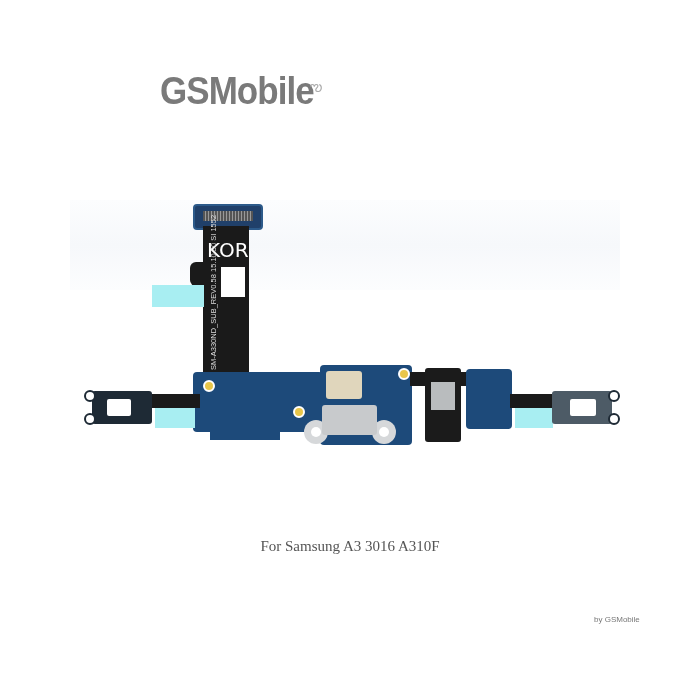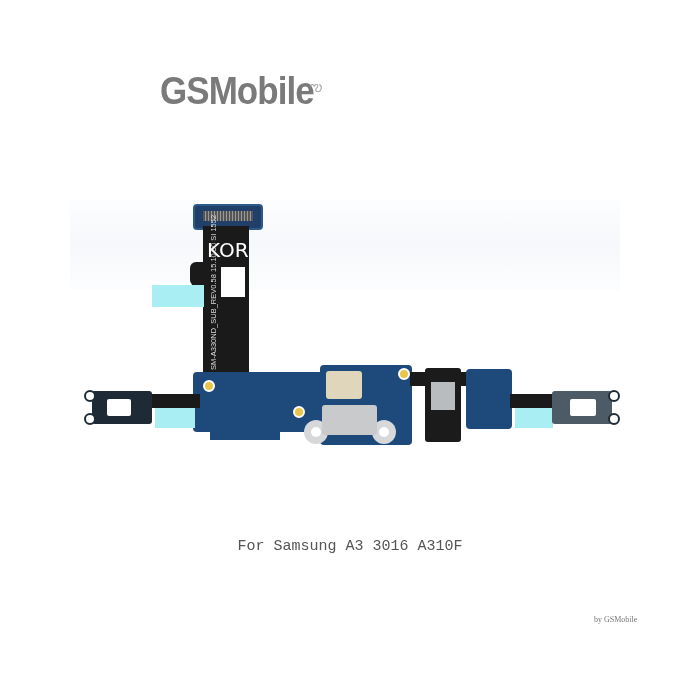--- a/index.html
+++ b/index.html
@@ -1,21 +1,21 @@
 <!DOCTYPE html>
 <html><head>
 <meta charset="utf-8">
 <style>
   html,body{margin:0;padding:0;background:#fff;}
   body{width:700px;height:700px;position:relative;overflow:hidden;font-family:"Liberation Sans",sans-serif;}
   .logo{position:absolute;left:160px;top:70px;font-size:38px;font-weight:bold;color:#7a7a7a;letter-spacing:-1px;transform:scaleX(0.92);transform-origin:left top;}
   .logo-mark{position:absolute;left:310px;top:78px;font-size:14px;color:#aaa;}
   .faint-band{position:absolute;left:70px;top:200px;width:550px;height:90px;background:linear-gradient(#fcfdfe,#f6f8fb,#fcfdfe);}
-  .caption{position:absolute;left:0;width:700px;top:538px;text-align:center;font-size:15px;color:#555;font-family:Liberation Mono, monospace;}
-  .credit{position:absolute;left:594px;top:615px;font-size:8px;color:#777;font-family:Liberation Serif, serif;}
+  .caption{position:absolute;left:0;width:700px;top:538px;text-align:center;font-size:15px;color:#555;font-family:Liberation Serif, serif;}
+  .credit{position:absolute;left:594px;top:615px;font-size:8px;color:#777;font-family:Liberation Sans, sans-serif;}
   .part{position:absolute;}
   .flex{background:#1a1a1a;}
   .pcb{background:#1d4a7a;}
   .cyan{background:#a8eef2;}
   .conn{position:absolute;left:193px;top:204px;width:66px;height:22px;background:#20406a;border-radius:4px;border:2px solid #2c5a8a;}
   .conn::after{content:"";position:absolute;left:8px;top:5px;width:50px;height:10px;background:repeating-linear-gradient(90deg,#555 0 2px,#999 2px 3px);}
   .kor{position:absolute;left:207px;top:238px;font-size:20px;color:#fff;font-family:"DejaVu Sans",sans-serif;}
   .label-white{position:absolute;left:221px;top:267px;width:24px;height:30px;background:#fff;}
   .vtext{position:absolute;left:210px;top:370px;transform:rotate(-90deg);transform-origin:left top;font-size:7.5px;color:#ddd;white-space:nowrap;line-height:8px;}
   .usb{position:absolute;left:322px;top:405px;width:55px;height:30px;background:#c8cacc;border-radius:3px;}

